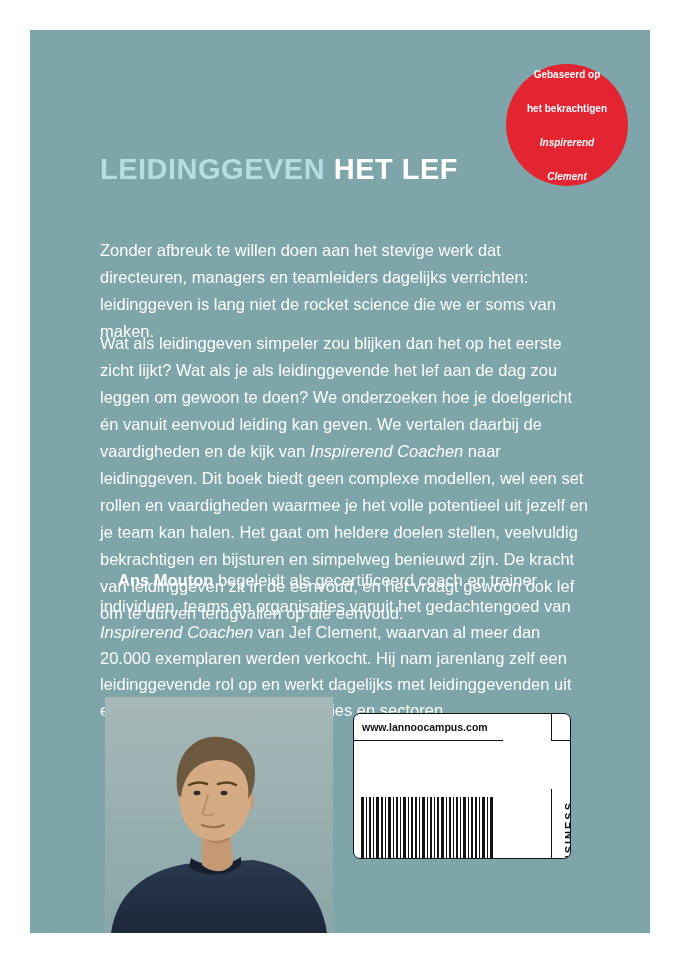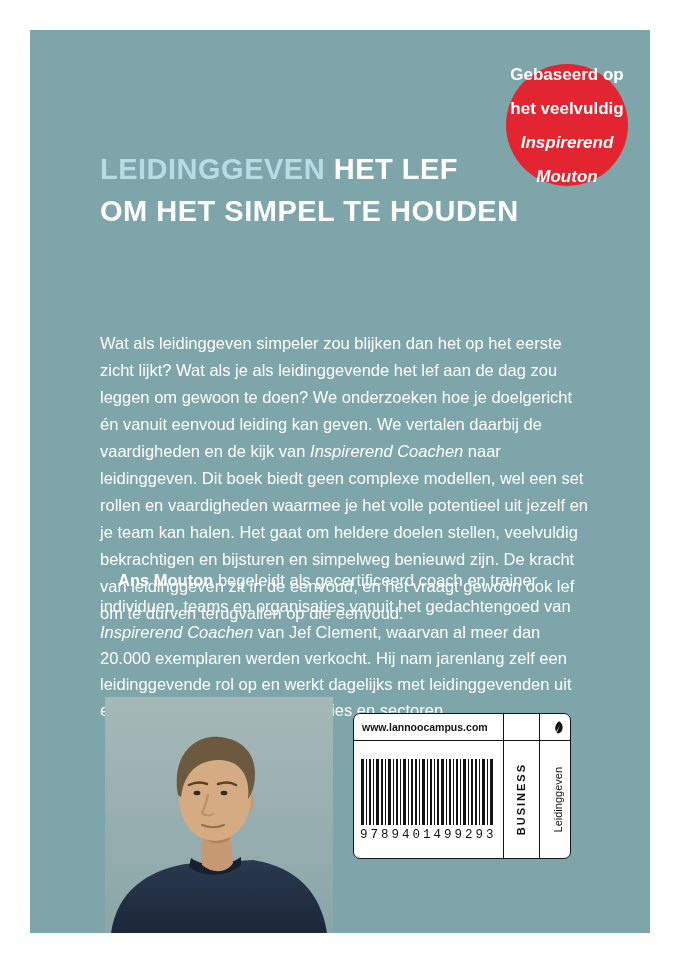--- a/index.html
+++ b/index.html
@@ -23,21 +23,21 @@
     left: 476px; top: 34px;
     width: 122px; height: 122px;
     border-radius: 50%;
     background: #e22531;
     color: #ffffff;
     display: flex;
     flex-direction: column;
     align-items: center;
     justify-content: center;
     text-align: center;
-    font-size: 17px;
+    font-size: 10px;
     line-height: 17px;
     font-weight: 700;
     gap: 17px;
   }
   .badge .it { font-style: italic; text-align: center; }
   
   .title {
     position: absolute;
     left: 70px; top: 118px;
     width: 520px;
@@ -78,20 +78,21 @@
     width: 218px; height: 146px;
     background: #ffffff;
     border: 1.5px solid #141414;
     border-radius: 7px;
     box-sizing: border-box;
     display: grid;
     grid-template-columns: 1fr 36px 38px;
     grid-template-rows: 27px 1fr;
     color: #111111;
     overflow: hidden;
+    gap: 48px;
   }
   .bc-url {
     grid-column: 1; grid-row: 1;
     display: flex; align-items: center;
     padding-left: 8px;
     font-size: 10.5px;
     font-weight: 700;
     border-bottom: 1.5px solid #141414;
     white-space: nowrap;
   }
@@ -139,31 +140,31 @@
   .bc-cat .vert { font-weight: 700; letter-spacing: 2px; }
 </style>
 </head>
 <body>
 
 <div class="page">
   <div class="cover">
 
     <div class="badge">
       <span>Gebaseerd op</span>
-      <span>het veelvuldig</span>
+      <span>het bekrachtigen</span>
       <span class="it">Inspirerend</span>
-      <span class="it">Mouton</span>
+      <span class="it">Clement</span>
     </div>
 
     <h1 class="title">
       <span class="hl">LEIDINGGEVEN</span>
       <span>HET LEF</span><br>
-      <span>OM HET SIMPEL TE HOUDEN</span>
     </h1>
 
+    <p class="para intro">Zonder afbreuk te willen doen aan het stevige werk dat directeuren, managers en teamleiders dagelijks verrichten: leidinggeven is lang niet de rocket science die we er soms van maken.</p>
 
     <p class="para bodytext"><span>Wat als leidinggeven simpeler zou blijken dan het op het eerste zicht lijkt? Wat als je als leidinggevende het lef aan de dag zou leggen om gewoon te doen? We onderzoeken hoe je doelgericht én vanuit eenvoud leiding kan geven. We vertalen daarbij de vaardigheden en de kijk van </span><em>Inspirerend Coachen</em><span> naar leidinggeven. Dit boek biedt geen complexe modellen, wel een set rollen en vaardigheden waarmee je het volle potentieel uit jezelf en je team kan halen. Het gaat om heldere doelen stellen, veelvuldig bekrachtigen en bijsturen en simpelweg benieuwd zijn. De kracht van leidinggeven zit in de eenvoud, en het vraagt gewoon ook lef om te durven terugvallen op die eenvoud.</span></p>
 
     <p class="para authortext"><strong>Ans Mouton</strong><span> begeleidt als gecertificeerd coach en trainer individuen, teams en organisaties vanuit het gedachtengoed van </span><em>Inspirerend Coachen</em><span> van Jef Clement, waarvan al meer dan 20.000 exemplaren werden verkocht. Hij nam jarenlang zelf een leidinggevende rol op en werkt dagelijks met leidinggevenden uit een brede waaier van organisaties en sectoren.</span></p>
 
     <div class="photo">
       <svg viewBox="0 0 228 236" aria-hidden="true">
         <defs>
           <linearGradient id="sky" x1="0" x2="0" y1="0" y2="1">
             <stop offset="0" stop-color="#a6b8b8"></stop>

